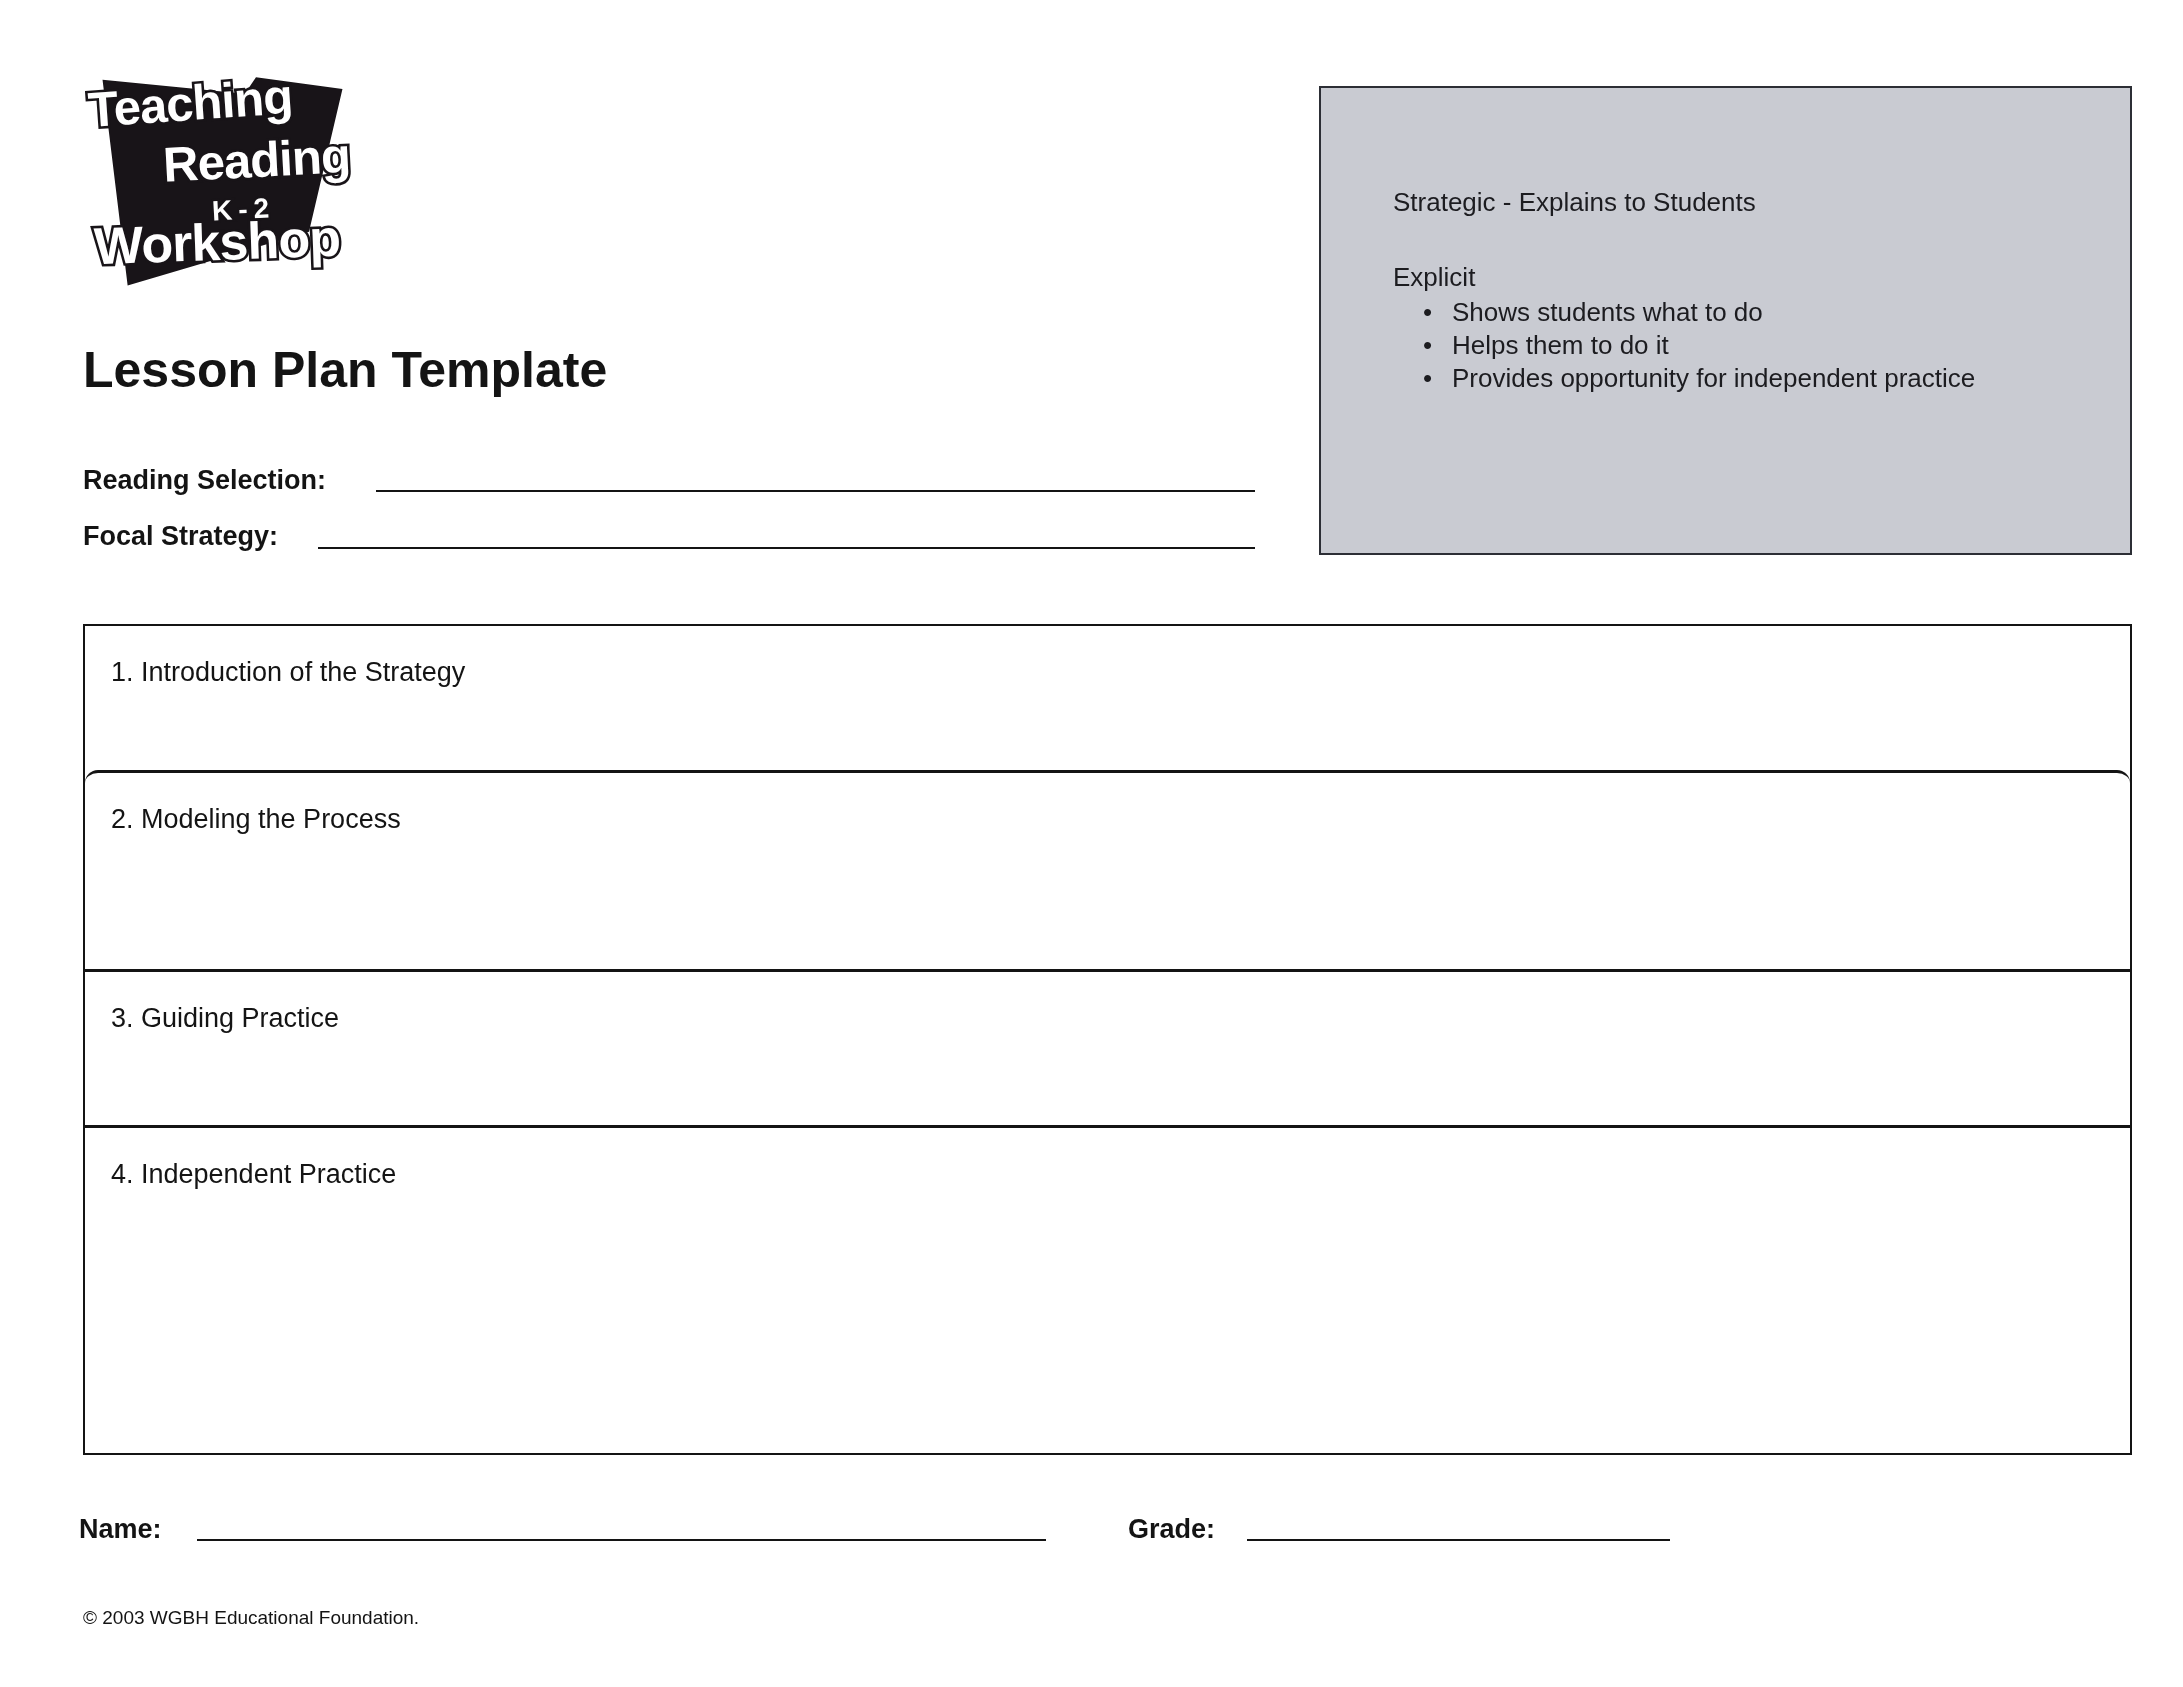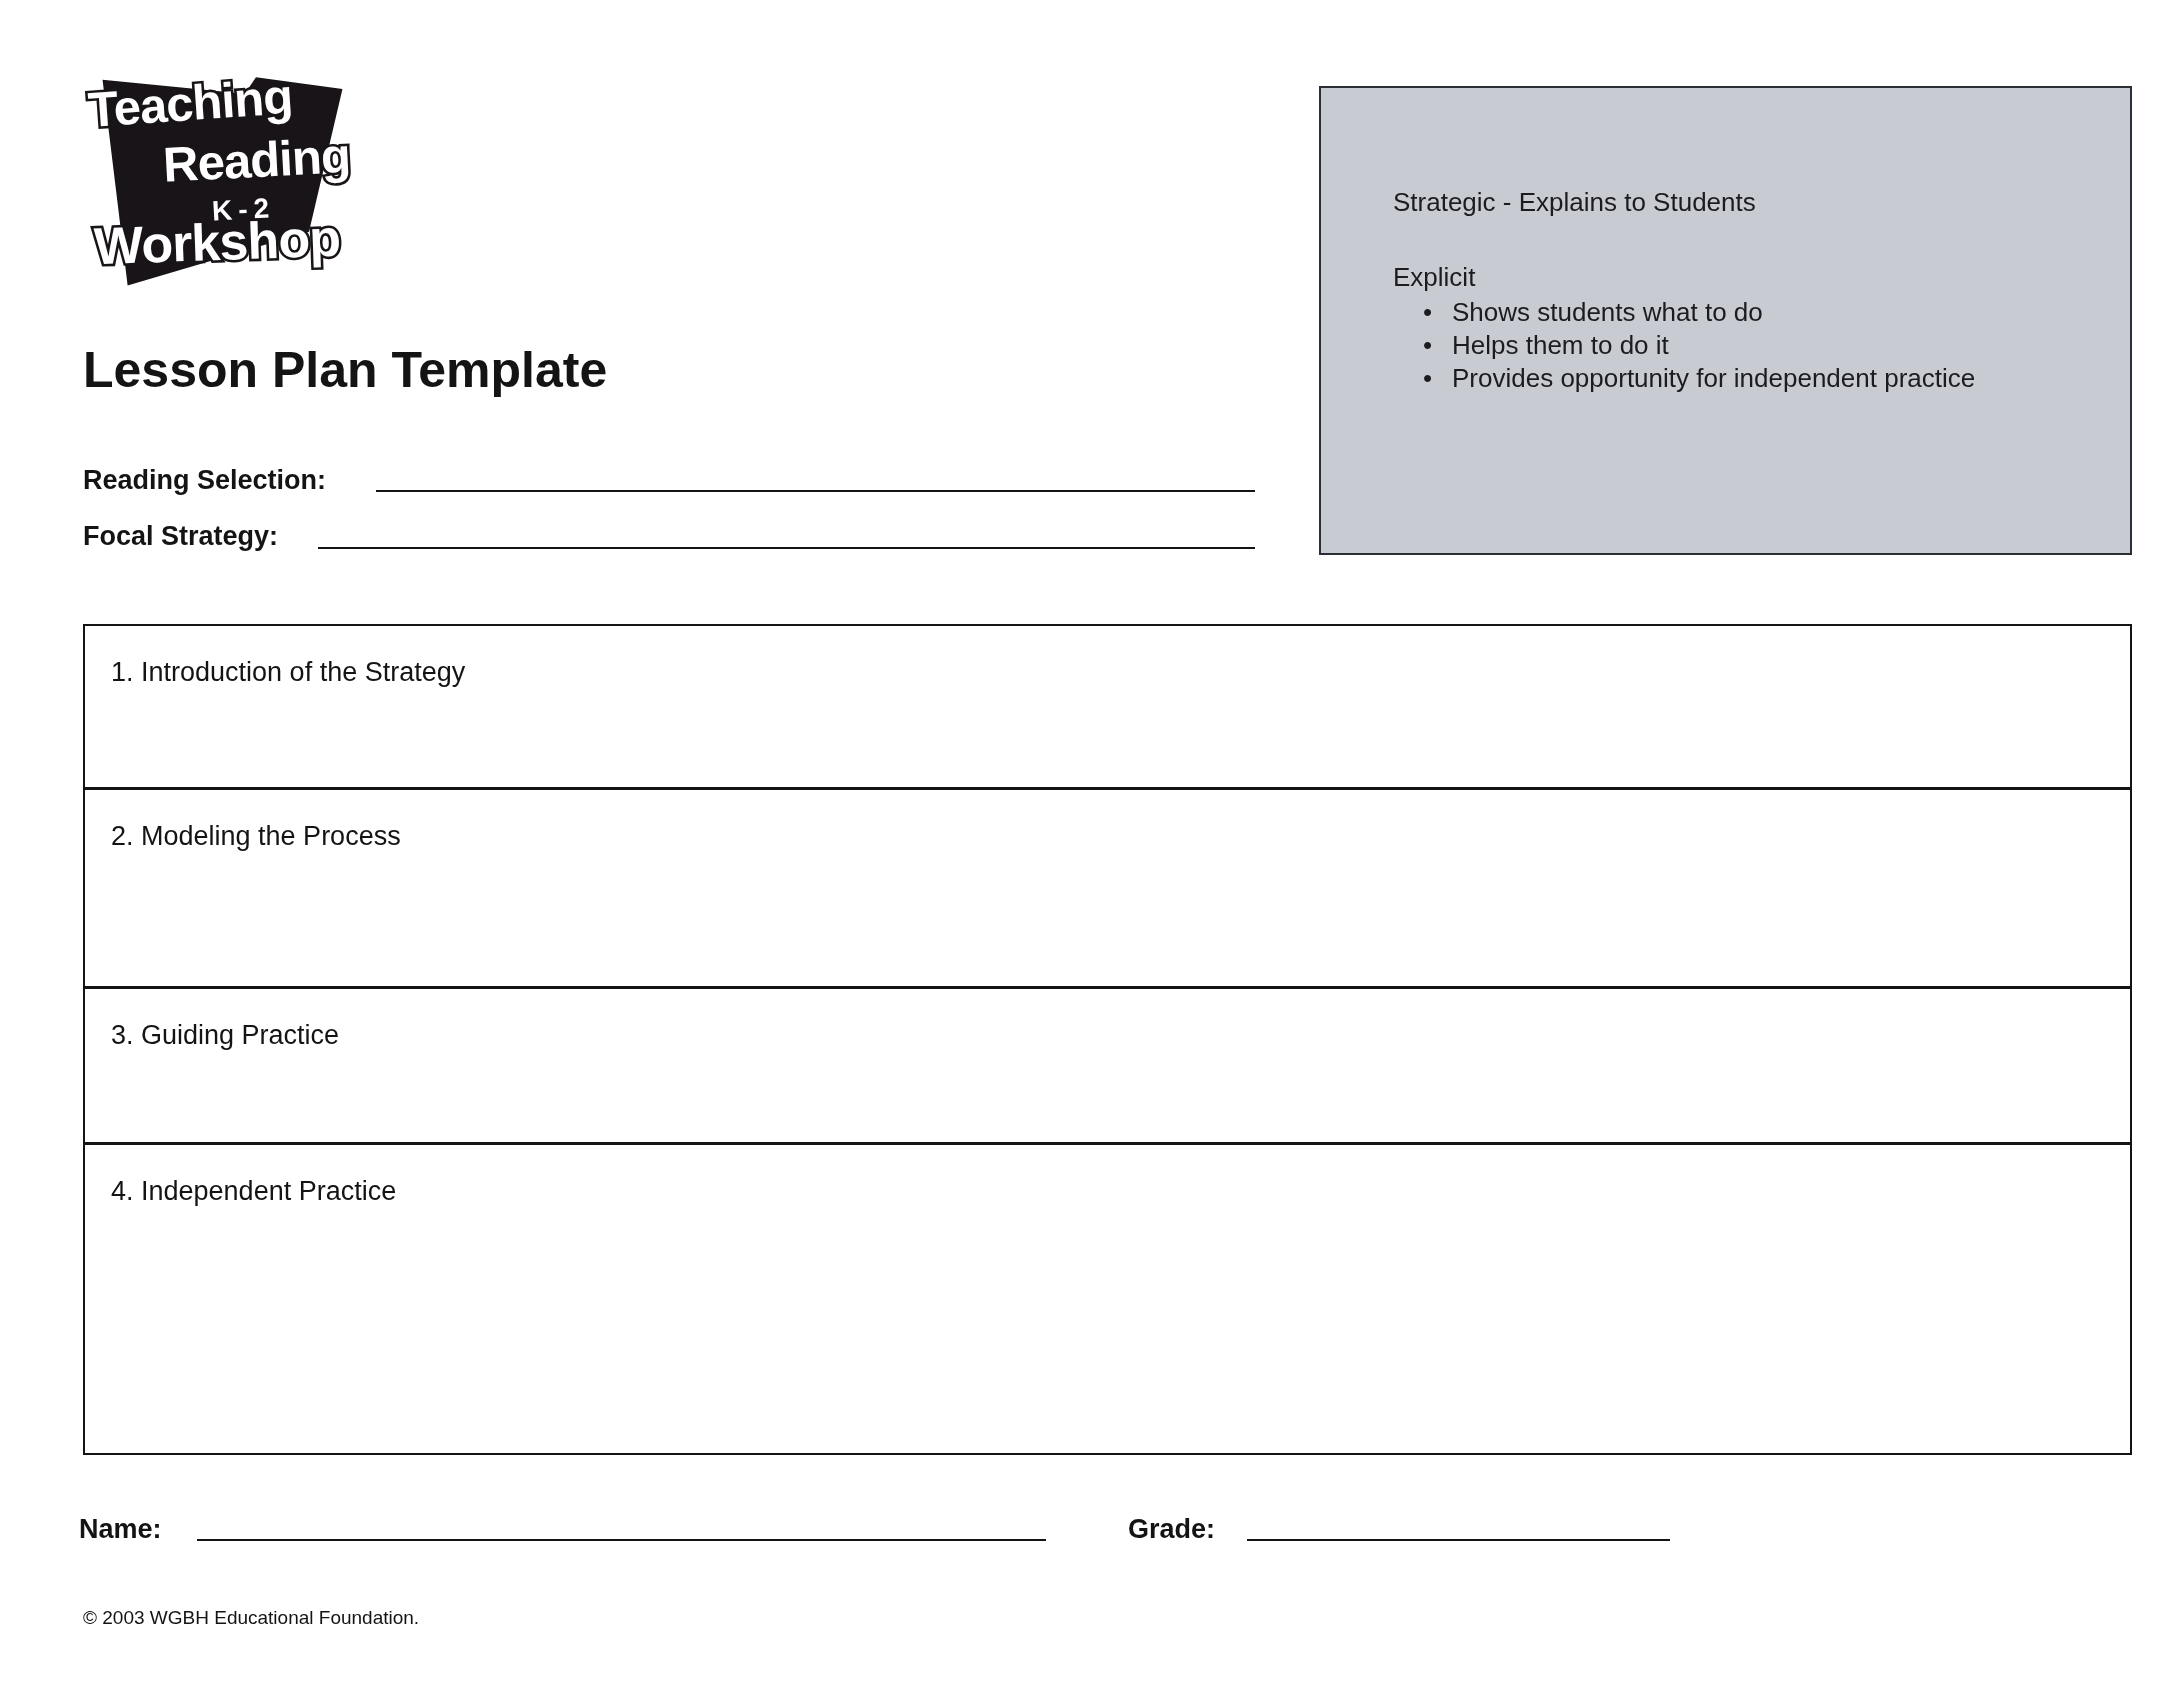--- a/index.html
+++ b/index.html
@@ -78,22 +78,22 @@
     border:2.6px solid #141414;
     box-sizing:border-box;
     display:flex;flex-direction:column;
   }
   .step-row{
     box-sizing:border-box;
     padding:31px 0 0 26px;
     font-size:27px;color:#141414;
   }
   .step-row + .step-row{border-top:3.5px solid #141414;}
-  .row-1{height:161px;}
-  .row-2{height:199px;}
+  .row-1{height:144px;}
+  .row-2{height:199px;border-radius:13px;}
   .row-3{height:156px;}
   .row-4{flex:1;}
 
   
   .lbl-name{left:79px;top:1514px;}
   .line-name{left:197px;top:1539px;width:849px;}
   .lbl-grade{left:1128px;top:1514px;}
   .line-grade{left:1247px;top:1539px;width:423px;}
 
   

